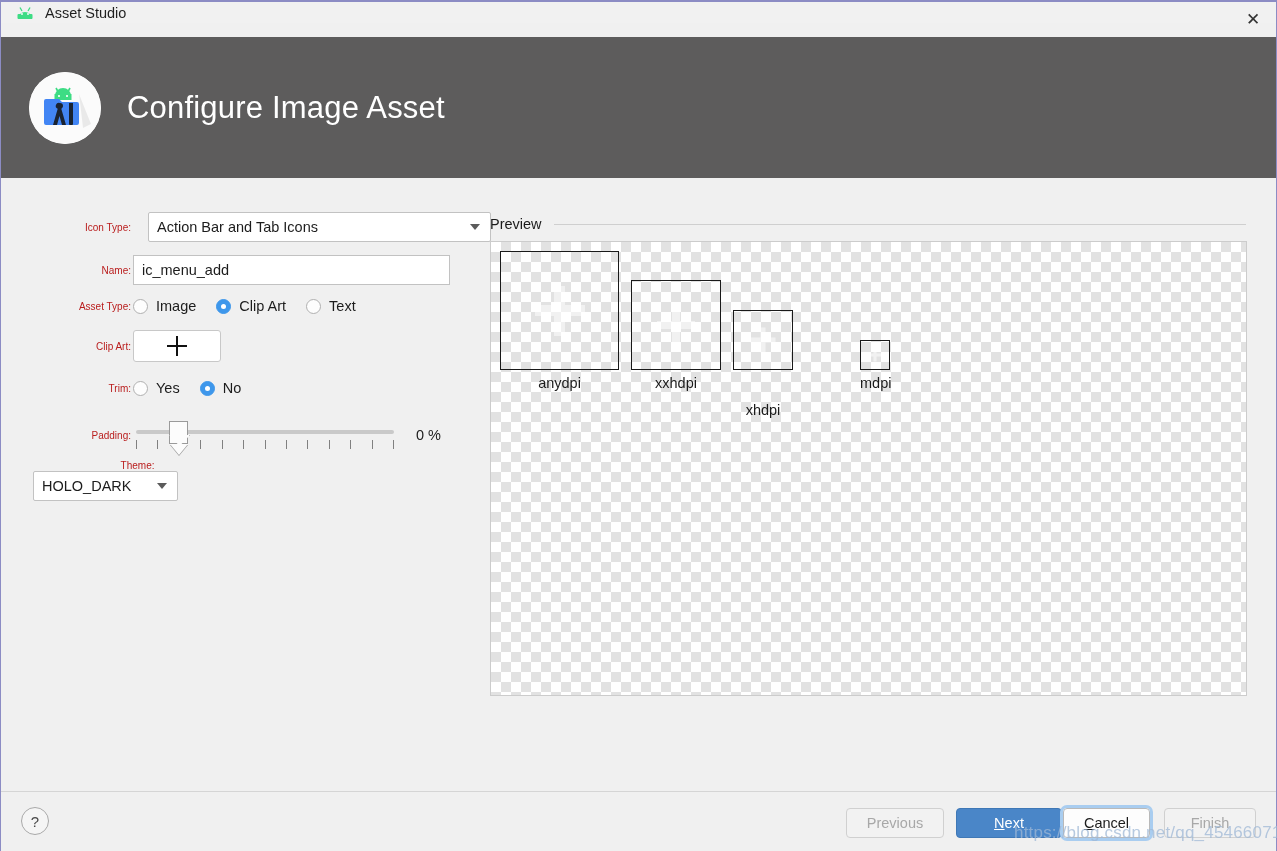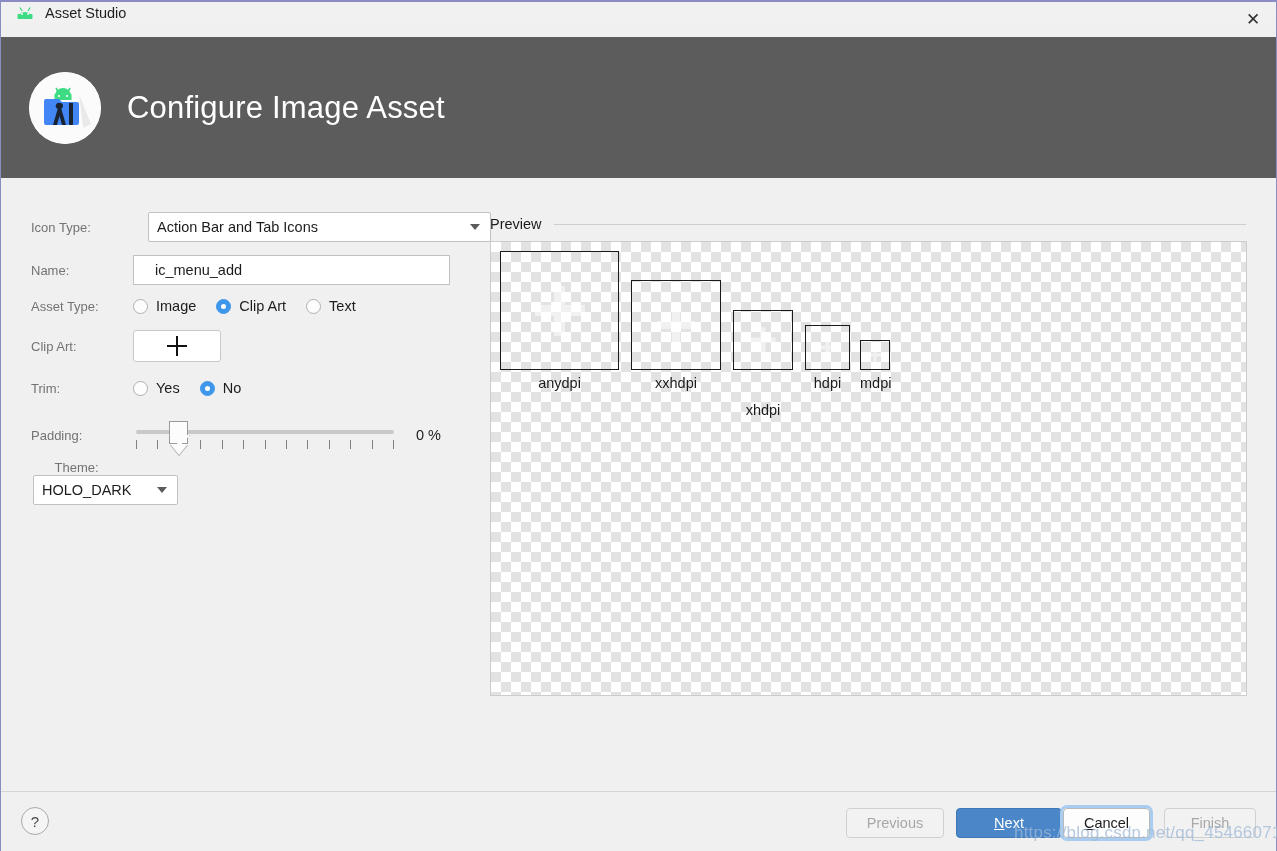--- a/index.html
+++ b/index.html
@@ -64,23 +64,23 @@
     width: 1275px; height: 613px;
     background: #f0f0f0;
   }
 
   
   .form-row {
     position: absolute;
     display: flex; align-items: center;
   }
   .form-label {
-    font-size: 13px; color: #737373;
+    font-size: 10px; color: #b91c1c;
     width: 100px;
-    text-align: left;
+    text-align: right;
   }
 
   
   .combo {
     position: relative;
     background: #ffffff;
     border: 1px solid #c2c2c2;
     border-radius: 2px;
     height: 30px;
     display: flex; align-items: center;
@@ -96,21 +96,21 @@
     border-right: 5.5px solid transparent;
     border-top: 6px solid #5b5b5b;
   }
 
   
   .txtfield {
     background: #ffffff;
     border: 1px solid #c2c2c2;
     height: 30px;
     display: flex; align-items: center;
-    padding-left: 21px;
+    padding-left: 8px;
     font-size: 14.5px; color: #1c1c1c;
   }
 
   
   .radio-group { display: flex; align-items: center; }
   .radio-opt {
     display: flex; align-items: center;
     margin-right: 20px; cursor: pointer;
   }
   .radio-dot {
@@ -423,29 +423,20 @@
           </div>
           <div class="dens-item" style="left: 242px; top: 9px; width: 60px; height: 147px;">
             <div class="dens-box" style="width: 60px; height: 60px; top: 59px;">
               <div class="dens-glyph" style="width: 25px; height: 25px;">
                 <span class="gh" style="left: 0px; top: 10px; width: 25px; height: 5px;"></span>
                 <span class="gv" style="top: 0px; left: 10px; height: 25px; width: 5px;"></span>
               </div>
             </div>
             <div class="dens-label" style="top: 124px; left: 0px; width: 60px; margin-top: 27px;">xhdpi</div>
           </div>
-          <div class="dens-item" style="left: 314px; top: 9px; width: 45px; height: 147px;">
-            <div class="dens-box" style="width: 45px; height: 45px; top: 74px;">
-              <div class="dens-glyph" style="width: 19px; height: 19px;">
-                <span class="gh" style="left: 0px; top: 7.5px; width: 19px; height: 4px;"></span>
-                <span class="gv" style="top: 0px; left: 7.5px; height: 19px; width: 4px;"></span>
-              </div>
-            </div>
-            <div class="dens-label" style="top: 124px; left: 0px; width: 45px;">hdpi</div>
-          </div>
           <div class="dens-item" style="left: 369px; top: 9px; width: 30px; height: 147px;">
             <div class="dens-box" style="width: 30px; height: 30px; top: 89px;">
               <div class="dens-glyph" style="width: 13px; height: 13px;">
                 <span class="gh" style="left: 0px; top: 5px; width: 13px; height: 3px;"></span>
                 <span class="gv" style="top: 0px; left: 5px; height: 13px; width: 3px;"></span>
               </div>
             </div>
             <div class="dens-label" style="top: 124px; left: 0px; width: 30px;">mdpi</div>
           </div>
         </div>

